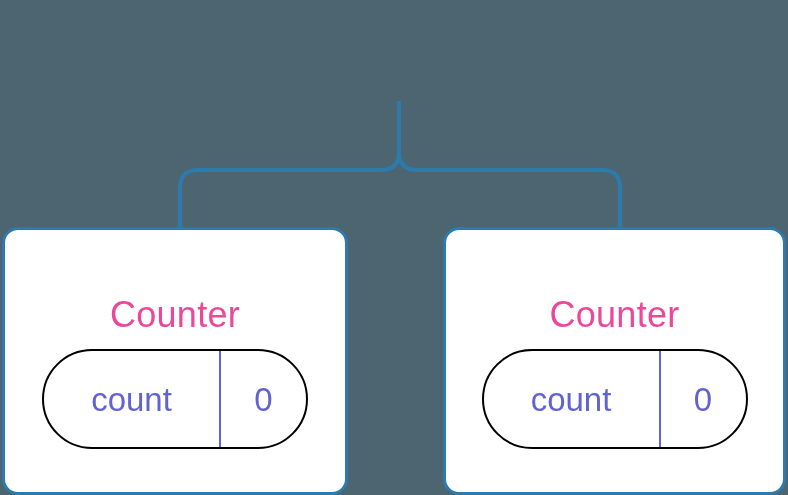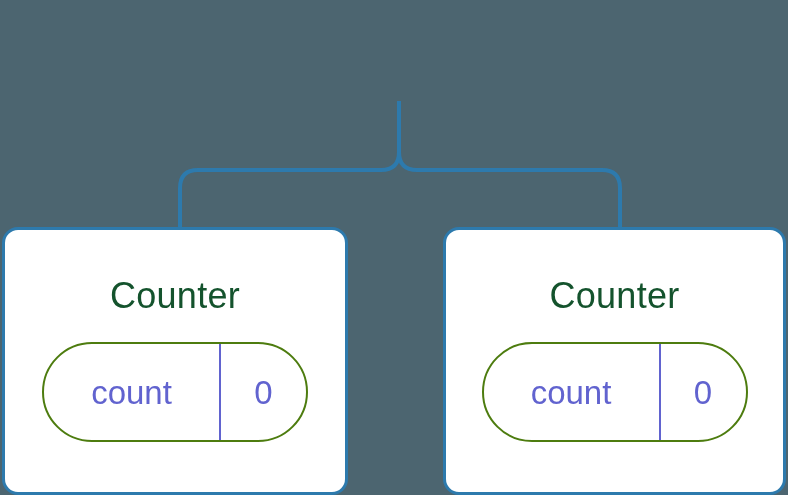--- a/index.html
+++ b/index.html
@@ -62,32 +62,32 @@
     border-radius: 16px;
     box-sizing: border-box;
     display: flex;
     flex-direction: column;
     align-items: center;
   }
   .card.left  { left: 2px;   width: 346px; }
   .card.right { left: 443px; width: 343px; }
 
   .card-title {
-    color: #14532d;
+    color: #ec4899;
     font-size: 36px;
     line-height: 1;
-    margin-top: 48px;
+    margin-top: 67px;
     letter-spacing: 0.3px;
   }
 
   
   .state-pill {
-    margin-top: 28px;
+    margin-top: 16px;
     height: 100px;
-    border: 2px solid #4d7c0f;
+    border: 2px solid #000000;
     border-radius: 52px;
     box-sizing: border-box;
     display: flex;
     align-items: stretch;
     overflow: hidden;
     background: #ffffff;
   }
   .card.left  .state-pill { width: 266px; }
   .card.right .state-pill { width: 266px; }
 

